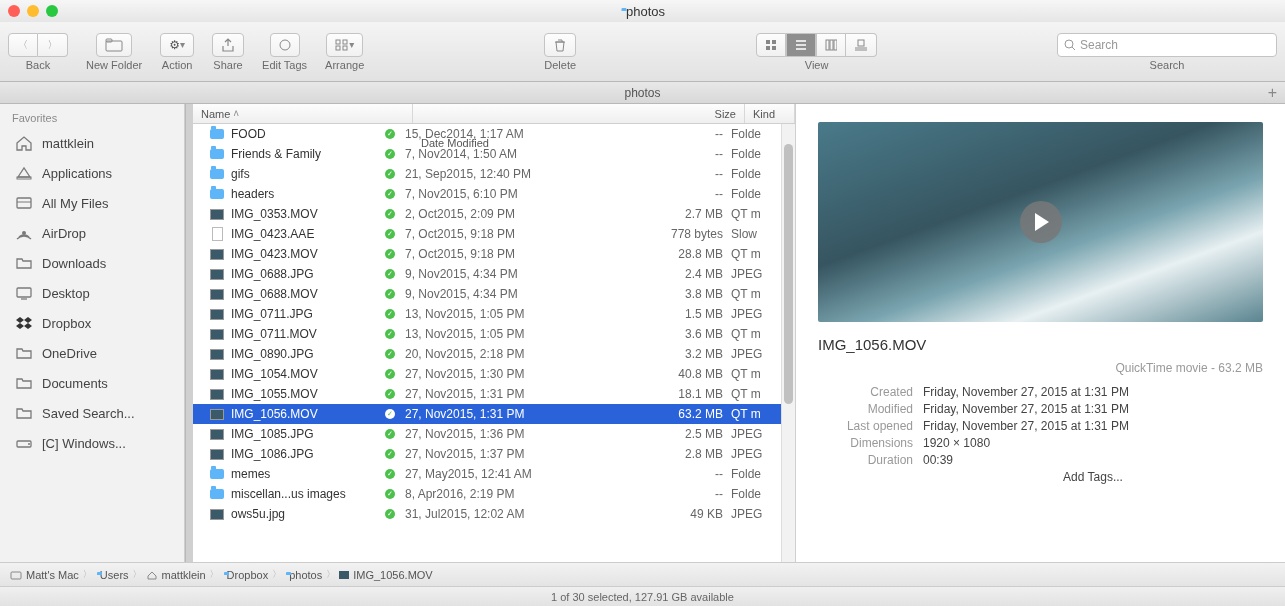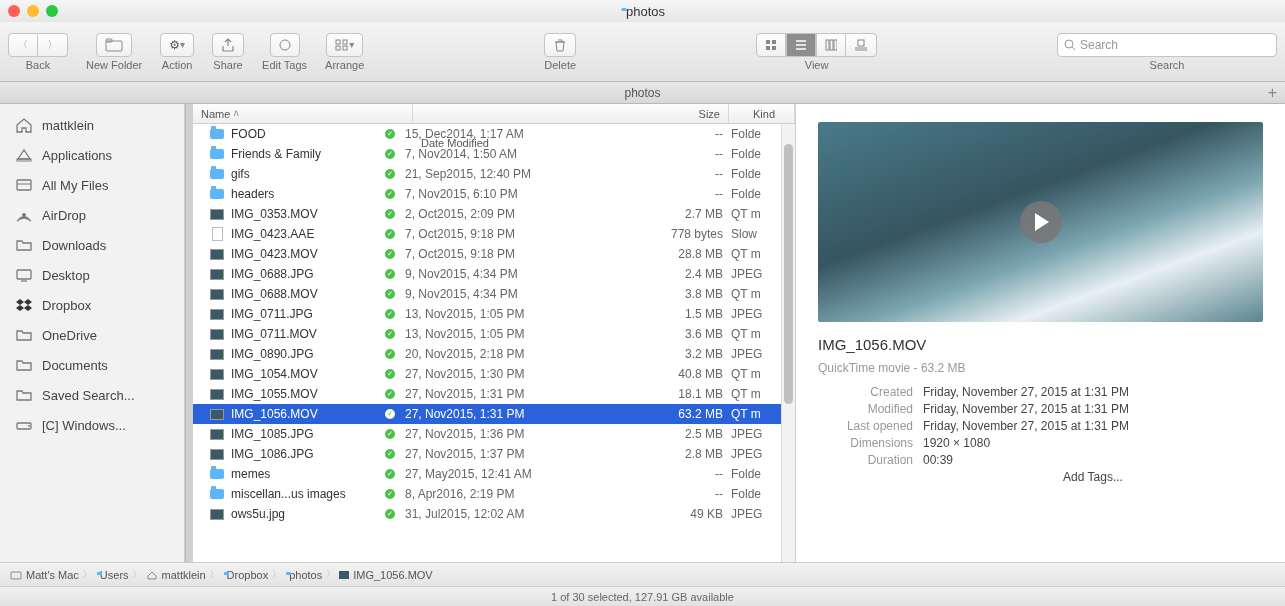--- a/index.html
+++ b/index.html
@@ -27,21 +27,21 @@
 .body { flex: 1; display: flex; min-height: 0; }
 .sidebar { width: 185px; background: #f3f2f3; border-right: 1px solid #cfcfcf; display:flex; flex-direction:column; overflow:hidden;}
 .sb-scroll { flex:1; overflow-y:auto; padding: 6px 0; }
 .sb-header { font-size: 11px; color: #8a8a8a; padding: 2px 12px 4px; }
 .sb-item { display: flex; align-items: center; gap: 8px; padding: 6px 14px; color: #444; cursor: default; white-space: nowrap; overflow:hidden; text-overflow:ellipsis;}
 .sb-icon { width: 20px; height: 18px; display:flex; align-items:center; justify-content:center; color:#7a7a7a; font-size:15px;}
 .sb-handle { width: 8px; background:#d0d0d0; border-left:1px solid #b8b8b8;}
 .main { flex: 1; display: flex; flex-direction: column; background: #fff; min-width: 0; }
 .cols { height: 20px; background: linear-gradient(#fdfdfd,#efefef); border-bottom: 1px solid #cfcfcf; display: flex; font-size: 11px; color:#555;}
 .col { padding: 0 8px; border-right: 1px solid #d8d8d8; display:flex; align-items:center; gap:3px;}
-.col.name { width: 220px; } .col.date { flex:1;margin-top:39px; } .col.size { width:80px; text-align:left; justify-content:flex-end;} .col.kind { width:50px;margin-left:16px; }
+.col.name { width: 220px; } .col.date { flex:1;margin-top:39px; } .col.size { width:80px; text-align:left; justify-content:flex-end;} .col.kind { width:50px; }
 .rows-wrap { flex:1; display:flex; min-height:0;}
 .rows { flex:1; overflow-y: auto; overflow-x: auto; font-size: 12px; }
 .row { display: flex; align-items: center; height: 20px; padding-left: 16px; }
 .row .ic { width: 16px; height: 14px; margin-right: 6px; display:flex; align-items:center; justify-content:center;}
 .row .fldr { width: 14px; height: 10px; background: #5eb5f7; border-radius: 2px; position:relative;}
 .row .fldr::before { content:""; position:absolute; top:-3px; left:1px; width:5px; height:3px; background:#5eb5f7; border-radius:1px 1px 0 0;}
 .row .thumb { width:14px; height:11px; background:#3a5a6a; border:1px solid #999;}
 .row .doc { width:11px; height:14px; background:#fff; border:1px solid #bbb;}
 .row .synced { width: 10px; height: 10px; border-radius:50%; background:#4bc14b; margin: 0 10px 0 2px; display:flex; align-items:center; justify-content:center; color:#fff; font-size:7px;}
 .row .nm { width: 152px; overflow:hidden; text-overflow:ellipsis; white-space:nowrap;}
@@ -51,21 +51,21 @@
 .row.selected { background: #2962d9; color: #fff; }
 .row.selected .dt, .row.selected .sz, .row.selected .kd, .row.selected .synced { color:#fff;}
 .row.selected .synced { background:#fff; color:#4bc14b;}
 .vscroll { width:14px; background:#f2f2f2; border-left:1px solid #ddd; position:relative;}
 .vthumb { position:absolute; left:2px; right:2px; top:20px; height:260px; background:#c0c0c0; border-radius:5px;}
 .preview { width: 490px; border-left: 1px solid #cfcfcf; background: #fff; padding: 18px 22px; overflow-y:auto;}
 .pimg { width: 100%; height: 200px; background: linear-gradient(160deg,#4a7a8a 0%,#365560 40%,#7aa5b0 60%,#e8f0f2 75%,#5a8590 100%); border-radius: 2px; position: relative; display:flex; align-items:center; justify-content:center;}
 .play { width: 42px; height: 42px; background: rgba(120,120,120,0.85); border-radius: 50%; display:flex; align-items:center; justify-content:center;}
 .play::after { content:""; border-left: 14px solid #fff; border-top: 9px solid transparent; border-bottom: 9px solid transparent; margin-left:3px;}
 .pname { font-size: 15px; font-weight: 500; margin: 14px 0 8px; color:#333; }
-.psub { font-size: 12px; color: #9a9a9a; text-align:left; margin-bottom: 10px;}
+.psub { font-size: 12px; color: #9a9a9a; text-align:right; margin-bottom: 10px;}
 .pmeta { display: grid; grid-template-columns: 95px 1fr; gap: 3px 10px; font-size: 12px;}
 .pmeta .k { text-align: right; color: #999;}
 .pmeta .v { color: #444;}
 .addtags { color: #2a6ed8; cursor:pointer;text-align:center;}
 .pathbar { height: 24px; background: linear-gradient(#f2f2f2,#e4e4e4); border-top: 1px solid #ccc; display:flex; align-items:center; padding: 0 10px; font-size: 11px; gap: 4px; color:#555;}
 .pathbar .crumb { display:flex; align-items:center; gap:4px;}
 .pathbar .sep { color:#aaa; font-size:9px;}
 .status { height: 20px; background: linear-gradient(#f0f0f0,#e2e2e2); border-top:1px solid #ccc; display:flex; align-items:center; justify-content:center; font-size:11px; color:#666;}
 .chev { font-size:10px; color:#888;}
 .view-seg .tbtn.active { background:#8e8e8e; color:#fff;}
@@ -200,20 +200,21 @@
 
   <div class="tabbar">
     <span>photos</span>
     <span class="tab-add">+</span>
   </div>
 
   <div class="body">
 
     <div class="sidebar">
       <div class="sb-scroll">
+        <div class="sb-header">Favorites</div>
         <div id="sb-items">
             <div class="sb-item">
               <span class="sb-icon">
                 <svg width="18" height="16">
                   <path d="M2 8l7-6 7 6v7H11v-4H7v4H2z" fill="none" stroke="#7a7a7a" stroke-width="1.3"></path>
                 </svg>
               </span>
               <span>mattklein</span>
             </div>
             <div class="sb-item">

